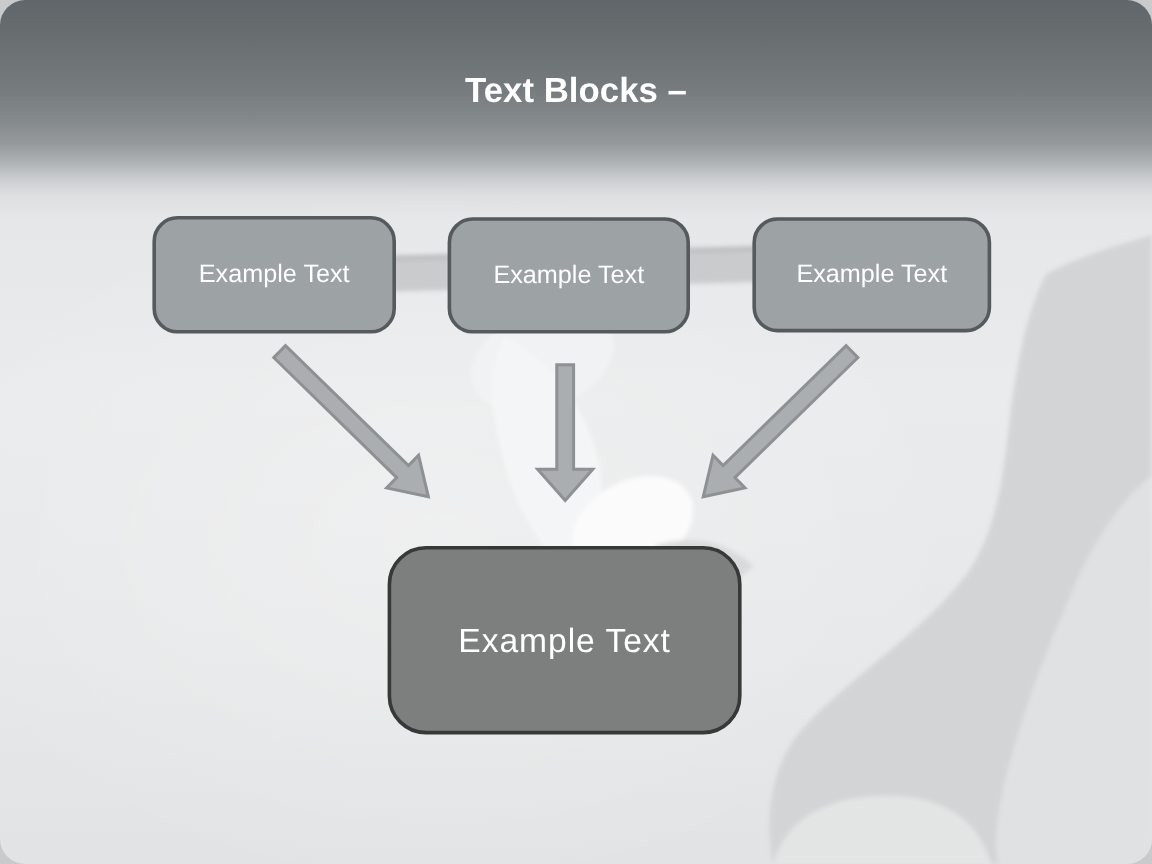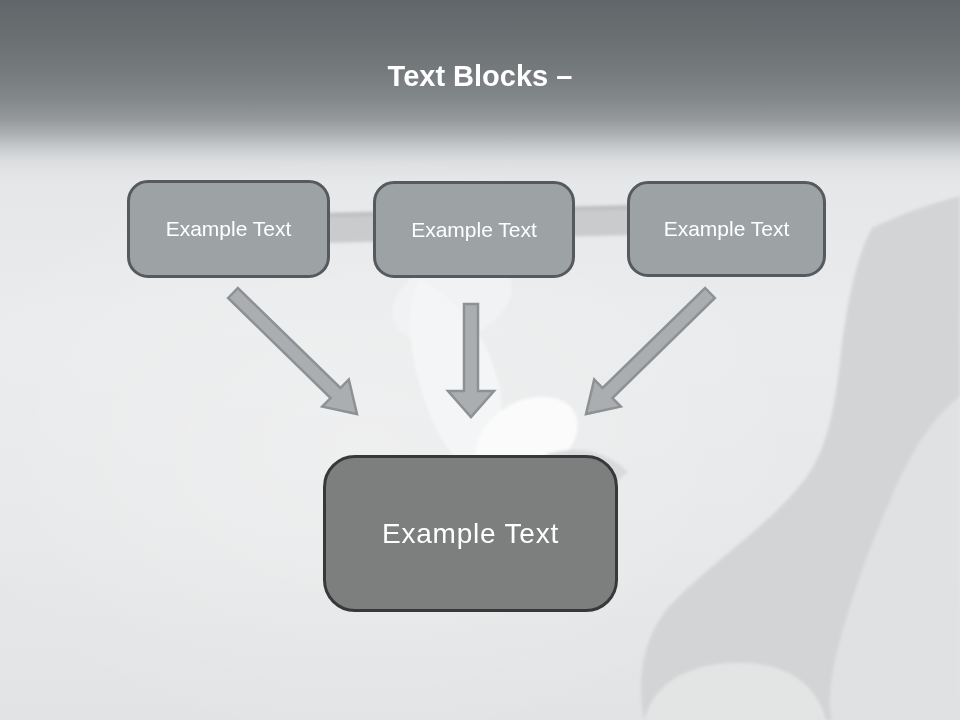--- a/index.html
+++ b/index.html
@@ -16,20 +16,21 @@
         #757a7d 10%,
         #82878a 13.5%,
         #94989b 16.5%,
         #aeb2b5 18.8%,
         #c9ccce 20.6%,
         #dddfe1 22.6%,
         #e6e7e9 25.5%,
         #eaebec 45%,
         #e7e8e9 75%,
         #e2e3e4 100%);
+    border-radius: 21px;
   }
   .bg-art{position:absolute;left:0;top:0;width:960px;height:720px;pointer-events:none;}
   .title{
     position:absolute;left:0;top:53px;width:960px;height:46px;
     display:flex;align-items:center;justify-content:center;
     color:#ffffff;font-size:29px;line-height:46px;white-space:nowrap;
   }
   .title .t-bold{font-weight:700;}
   .title .t-reg{font-weight:400;margin-left:9px;}
   .tbox{

